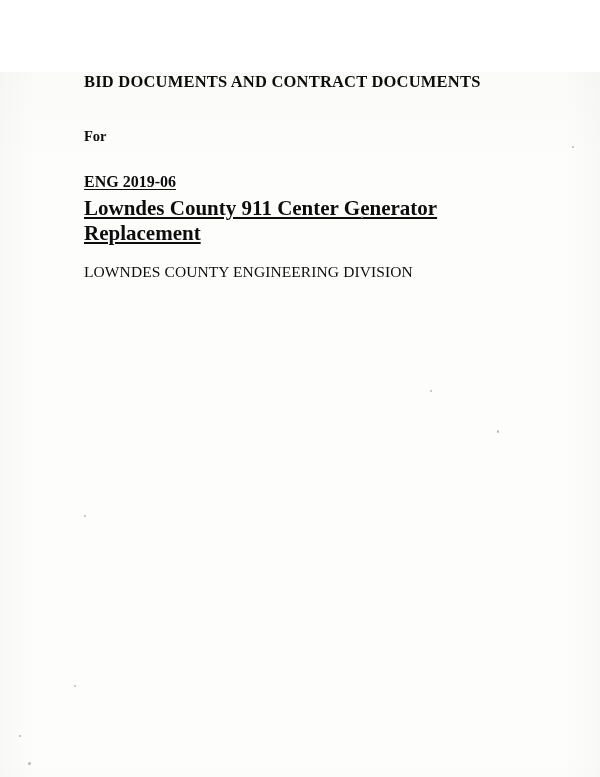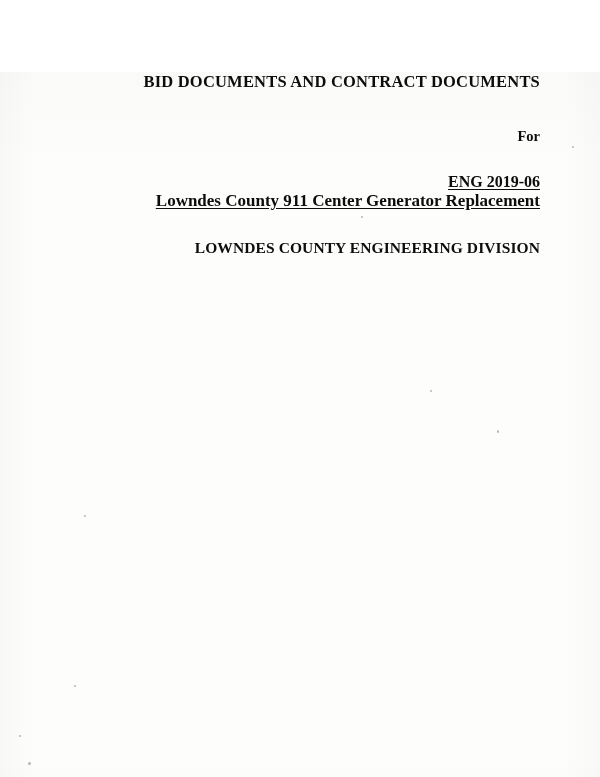--- a/index.html
+++ b/index.html
@@ -30,22 +30,22 @@
     position: absolute;
     inset: 0;
     background:
       linear-gradient(180deg, rgba(0,0,0,0.012) 0%, rgba(0,0,0,0) 12%, rgba(0,0,0,0) 88%, rgba(0,0,0,0.02) 100%),
       linear-gradient(90deg, rgba(0,0,0,0.02) 0%, rgba(0,0,0,0) 6%, rgba(0,0,0,0) 94%, rgba(0,0,0,0.018) 100%);
     pointer-events: none;
   }
 
   .doc-body {
     position: relative;
-    padding: 0 60px;
-    text-align: right;
+    padding: 0 84px;
+    text-align: left;
   }
 
   .line-title {
     margin-top: 72px;
     font-size: 16.5px;
     font-weight: bold;
     letter-spacing: 0.2px;
     line-height: 1.2;
   }
 
@@ -57,31 +57,32 @@
 
   .line-proj-num {
     margin-top: 28px;
     font-size: 16px;
     font-weight: bold;
     text-decoration: underline;
     text-underline-offset: 2px;
   }
 
   .line-proj-name {
-    font-size: 17px;
+    margin-top: 5px;
+    font-size: 21px;
     font-weight: bold;
     text-decoration: underline;
     text-underline-offset: 2px;
     font-family: Liberation Serif, serif;
   }
 
   .line-division {
-    margin-top: 28px;
+    margin-top: 17px;
     font-size: 15.5px;
-    font-weight: bold;
+    font-weight: normal;
     letter-spacing: 0.1px;
   }
 
   
   .speck {
     position: absolute;
     background: #b8b6b2;
     border-radius: 50%;
     pointer-events: none;
   }

